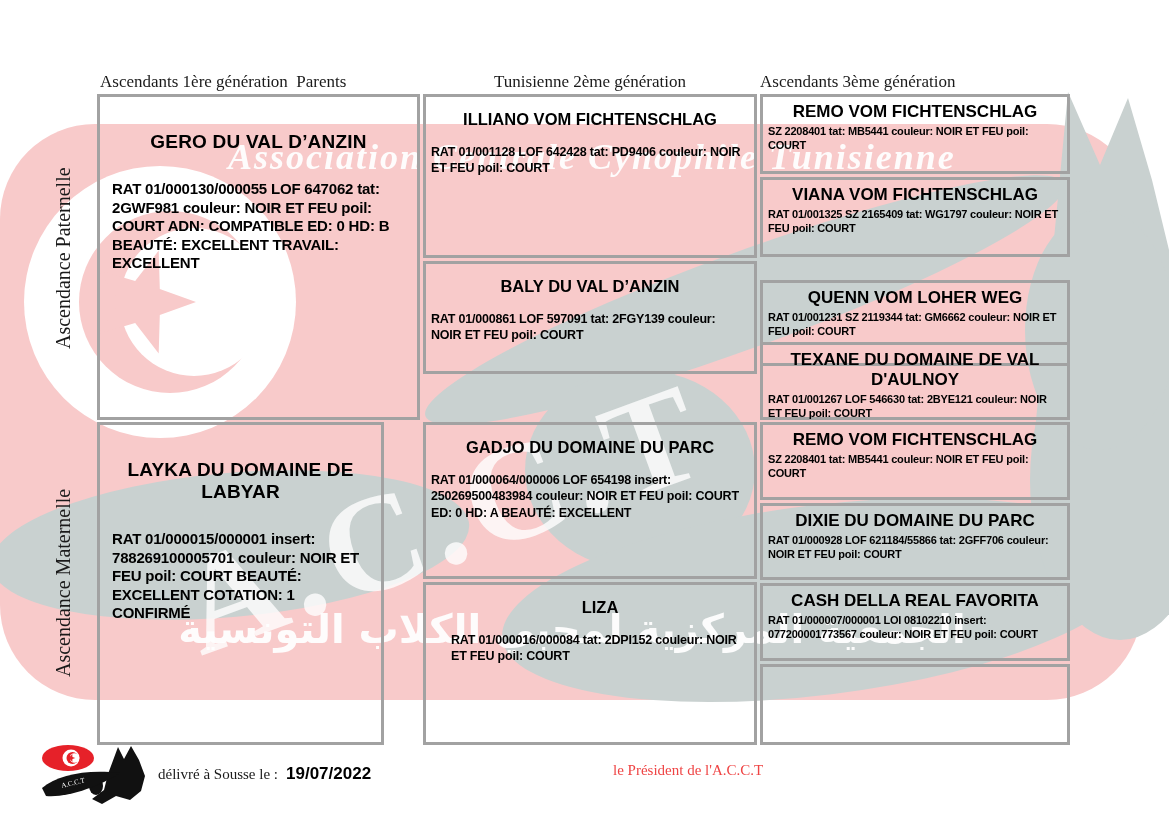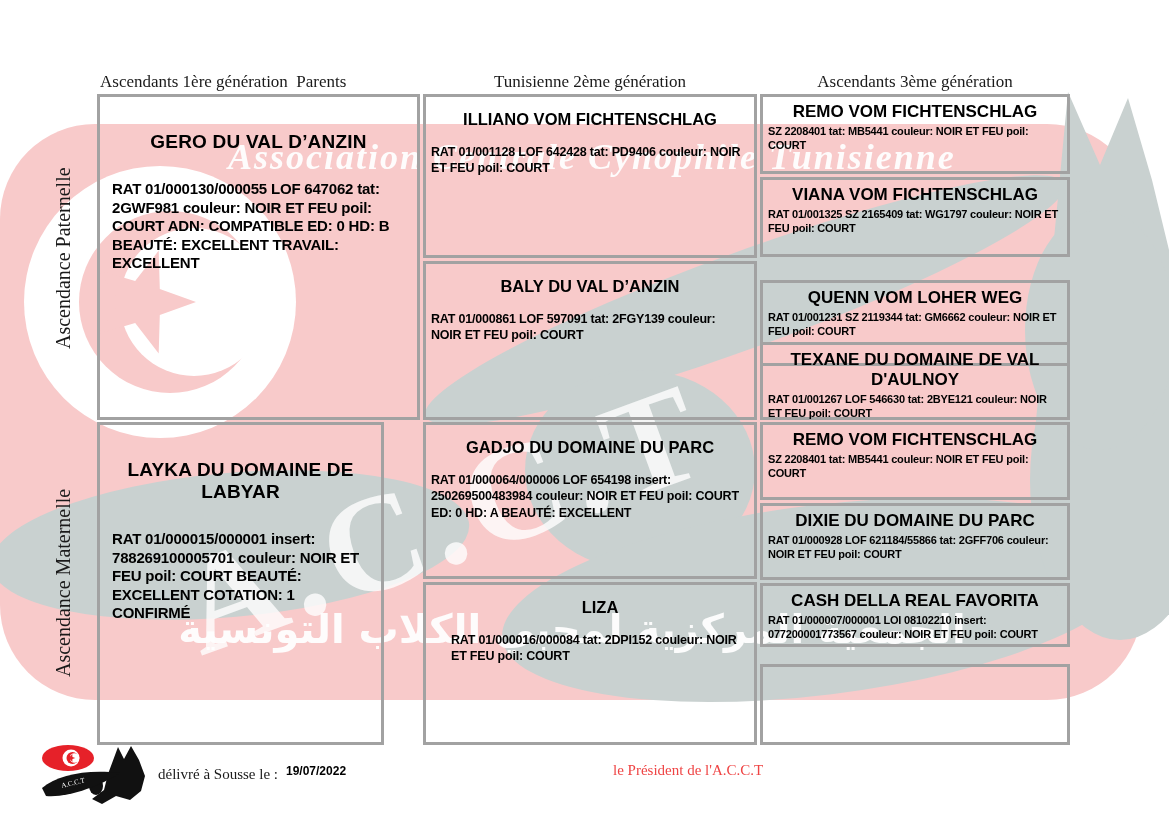--- a/index.html
+++ b/index.html
@@ -24,21 +24,21 @@
     font-family:"DejaVu Sans", sans-serif;direction:rtl;text-align:center;
     font-size:40px;font-weight:bold;color:#ffffff;opacity:.95;white-space:nowrap;
   }
   
   .col-header{
     position:absolute;top:72px;z-index:5;font-family:"Liberation Serif", serif;
     font-size:17px;color:#1a1a1a;white-space:pre;
   }
   .h-gen1{left:100px;}
   .h-gen2{left:423px;width:334px;text-align:center;}
-  .h-gen3{left:760px;width:310px;text-align:center;}
+  .h-gen3{left:760px;width:310px;}
   
   .side-label{
     position:absolute;z-index:5;font-family:"Liberation Serif", serif;font-size:20px;
     color:#1a1a1a;writing-mode:vertical-rl;transform:rotate(180deg);text-align:center;white-space:nowrap;
   }
   .side-paternal{left:52px;top:148px;height:220px;}
   .side-maternal{left:52px;top:460px;height:245px;}
   
   .cell{
     position:absolute;z-index:3;border:3px solid #a2a2a2;box-sizing:border-box;
@@ -48,36 +48,36 @@
   .cell .details{font-weight:bold;color:#000;text-align:left;}
   .g1 .title{font-size:19px;margin-top:34px;letter-spacing:.2px;}
   .g1 .details{font-size:15px;margin:27px 12px 0 12px;line-height:1.24;letter-spacing:-0.2px;}
   .g2 .title{font-size:16.5px;margin-top:13px;}
   .g2 .details{font-size:12.5px;margin:15px 5px 0 5px;line-height:1.3;letter-spacing:-0.2px;}
   .g3 .title{font-size:17px;margin-top:5px;}
   .g3 .details{font-size:11px;margin:2px 5px 0 5px;line-height:1.3;letter-spacing:-0.2px;}
   .c-gero{left:97px;top:94px;width:323px;height:326px;}
   .c-layka{left:97px;top:422px;width:287px;height:323px;}
   .c-illiano{left:423px;top:94px;width:334px;height:164px;}
-  .c-baly{left:423px;top:261px;width:334px;height:159px;}
+  .c-baly{left:423px;top:261px;width:334px;height:113px;}
   .c-gadjo{left:423px;top:422px;width:334px;height:157px;}
   .c-liza{left:423px;top:582px;width:334px;height:163px;padding-left:20px;}
   .c-remo1{left:760px;top:94px;width:310px;height:80px;}
   .c-viana{left:760px;top:177px;width:310px;height:80px;}
   .c-quenn{left:760px;top:260px;width:310px;height:86px;margin-top:20px;}
   .c-texane{left:760px;top:342px;width:310px;height:78px;}
   .c-remo2{left:760px;top:422px;width:310px;height:78px;}
   .c-dixie{left:760px;top:503px;width:310px;height:77px;}
-  .c-cash{left:760px;top:583px;width:310px;height:64px;}
+  .c-cash{left:760px;top:583px;width:310px;height:78px;}
   .c-empty{left:760px;top:664px;width:310px;height:81px;}
   
   .footer-item{position:absolute;z-index:5;}
   .f-logo{left:40px;top:744px;}
   .f-issued-label{left:158px;top:766px;font-family:"Liberation Serif", serif;font-size:15px;color:#1a1a1a;}
-  .f-date{left:286px;top:764px;font-size:12px;font-weight:bold;color:#000;}
+  .f-date{left:286px;top:764px;font-size:17px;font-weight:bold;color:#000;}
   .f-president{left:613px;top:762px;font-family:"Liberation Serif", serif;font-size:15px;color:#ef4444;}
 </style>
 </head>
 <body>
 
 <svg class="wm-svg" width="1169" height="827" viewBox="0 0 1169 827">
 
   <rect x="0" y="124" width="1142" height="576" rx="95" fill="#f8caca"></rect>
 
   <g>

